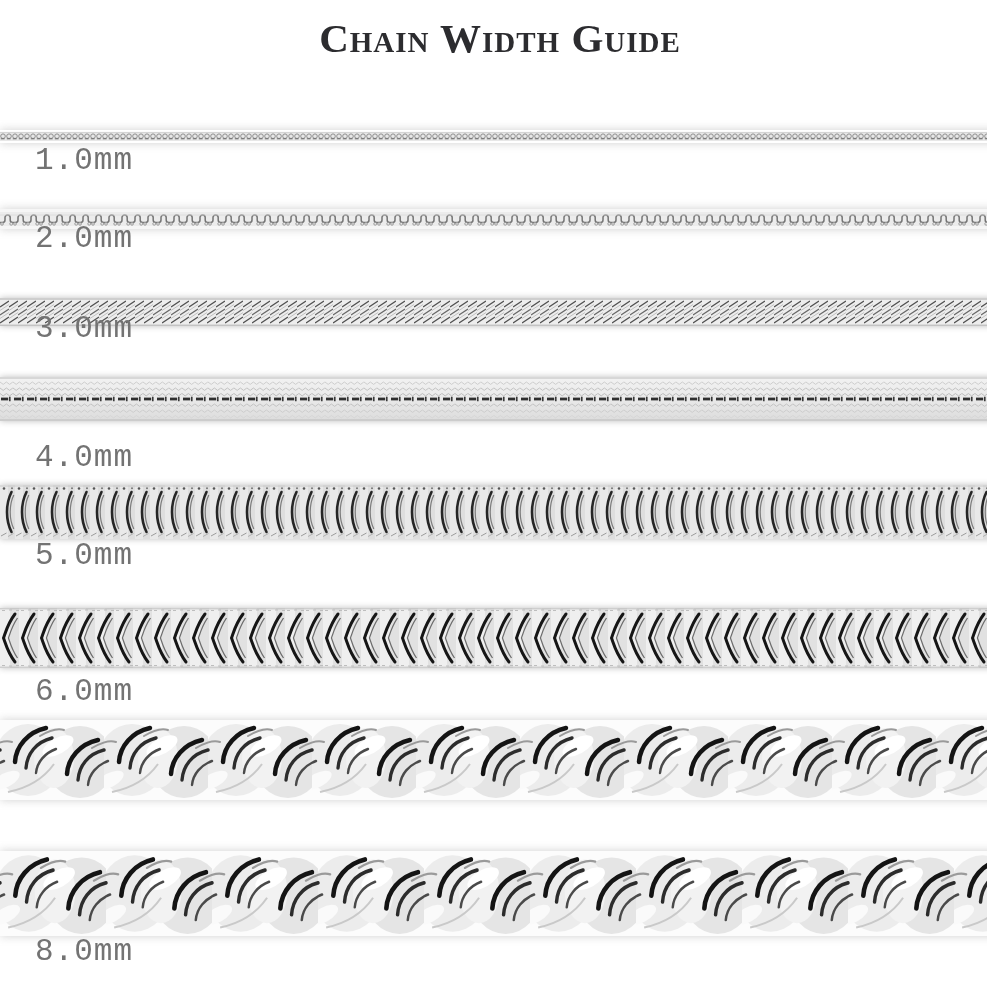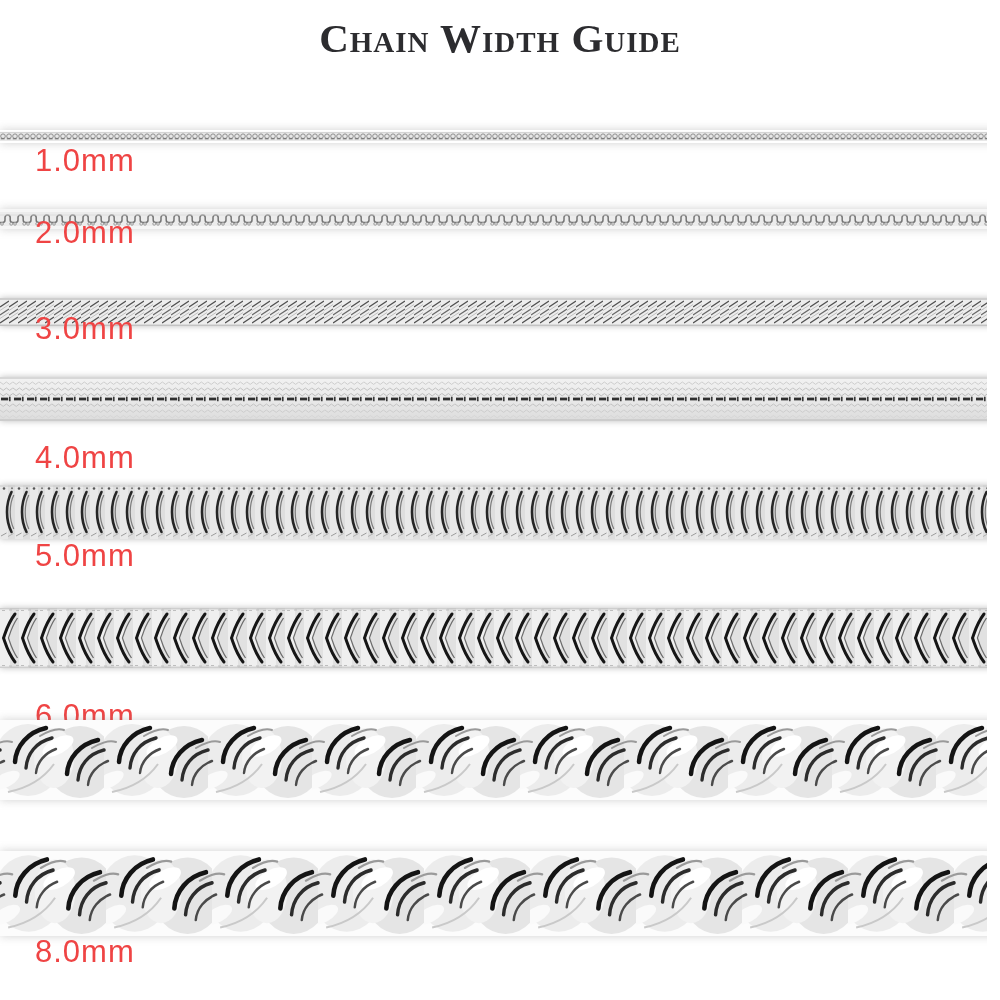--- a/index.html
+++ b/index.html
@@ -23,23 +23,23 @@
   }
   .strip{
     position:absolute;
     left:0;
     filter:drop-shadow(0 0 3px rgba(110,110,110,.45));
   }
   .strip.soft{filter:drop-shadow(0 0 5px rgba(120,120,120,.35));}
   .lbl{
     position:absolute;
     left:35px;
-    font-family:Liberation Sans, sans-serif;
+    font-family:Liberation Mono, monospace;
     font-size:31px;
-    color:#ef4444;
+    color:#737373;
     letter-spacing:1px;
   }
   .defs-holder{position:absolute;width:0;height:0;overflow:hidden;}
 </style>
 </head>
 <body>
 
 <div class="canvas">
 
   <div class="defs-holder">
@@ -150,41 +150,41 @@
   <div class="title">Chain Width Guide</div>
 
   <svg class="strip soft" style="top:130px" width="1000" height="13">
       <rect width="1000" height="13" fill="url(#p1)"></rect>
     </svg>
   <div class="lbl" style="top:143px">1.0mm</div>
 
   <svg class="strip soft" style="top:209px" width="1000" height="20">
       <rect width="1000" height="20" fill="url(#p2)"></rect>
     </svg>
-  <div class="lbl" style="top:215px">2.0mm</div>
+  <div class="lbl" style="top:221px">2.0mm</div>
 
   <svg class="strip" style="top:298px" width="1000" height="28">
       <rect width="1000" height="28" fill="url(#p3)"></rect>
     </svg>
   <div class="lbl" style="top:311px">3.0mm</div>
 
   <svg class="strip" style="top:377px" width="1000" height="44">
       <rect width="1000" height="44" fill="url(#p4)"></rect>
     </svg>
   <div class="lbl" style="top:440px">4.0mm</div>
 
   <svg class="strip" style="top:485px" width="1000" height="54">
       <rect width="1000" height="54" fill="url(#p5)"></rect>
     </svg>
   <div class="lbl" style="top:538px">5.0mm</div>
 
   <svg class="strip" style="top:608px" width="1000" height="60">
       <rect width="1000" height="60" fill="url(#p6)"></rect>
     </svg>
-  <div class="lbl" style="top:698px">6.0mm</div>
+  <div class="lbl" style="top:674px">6.0mm</div>
 
   <svg class="strip soft" style="top:720px" width="1000" height="80">
       <rect width="1000" height="80" fill="url(#p7)"></rect>
     </svg>
 
   <svg class="strip soft" style="top:851px" width="1000" height="85">
       <rect width="1000" height="85" fill="url(#p8)"></rect>
     </svg>
   <div class="lbl" style="top:934px">8.0mm</div>
 

